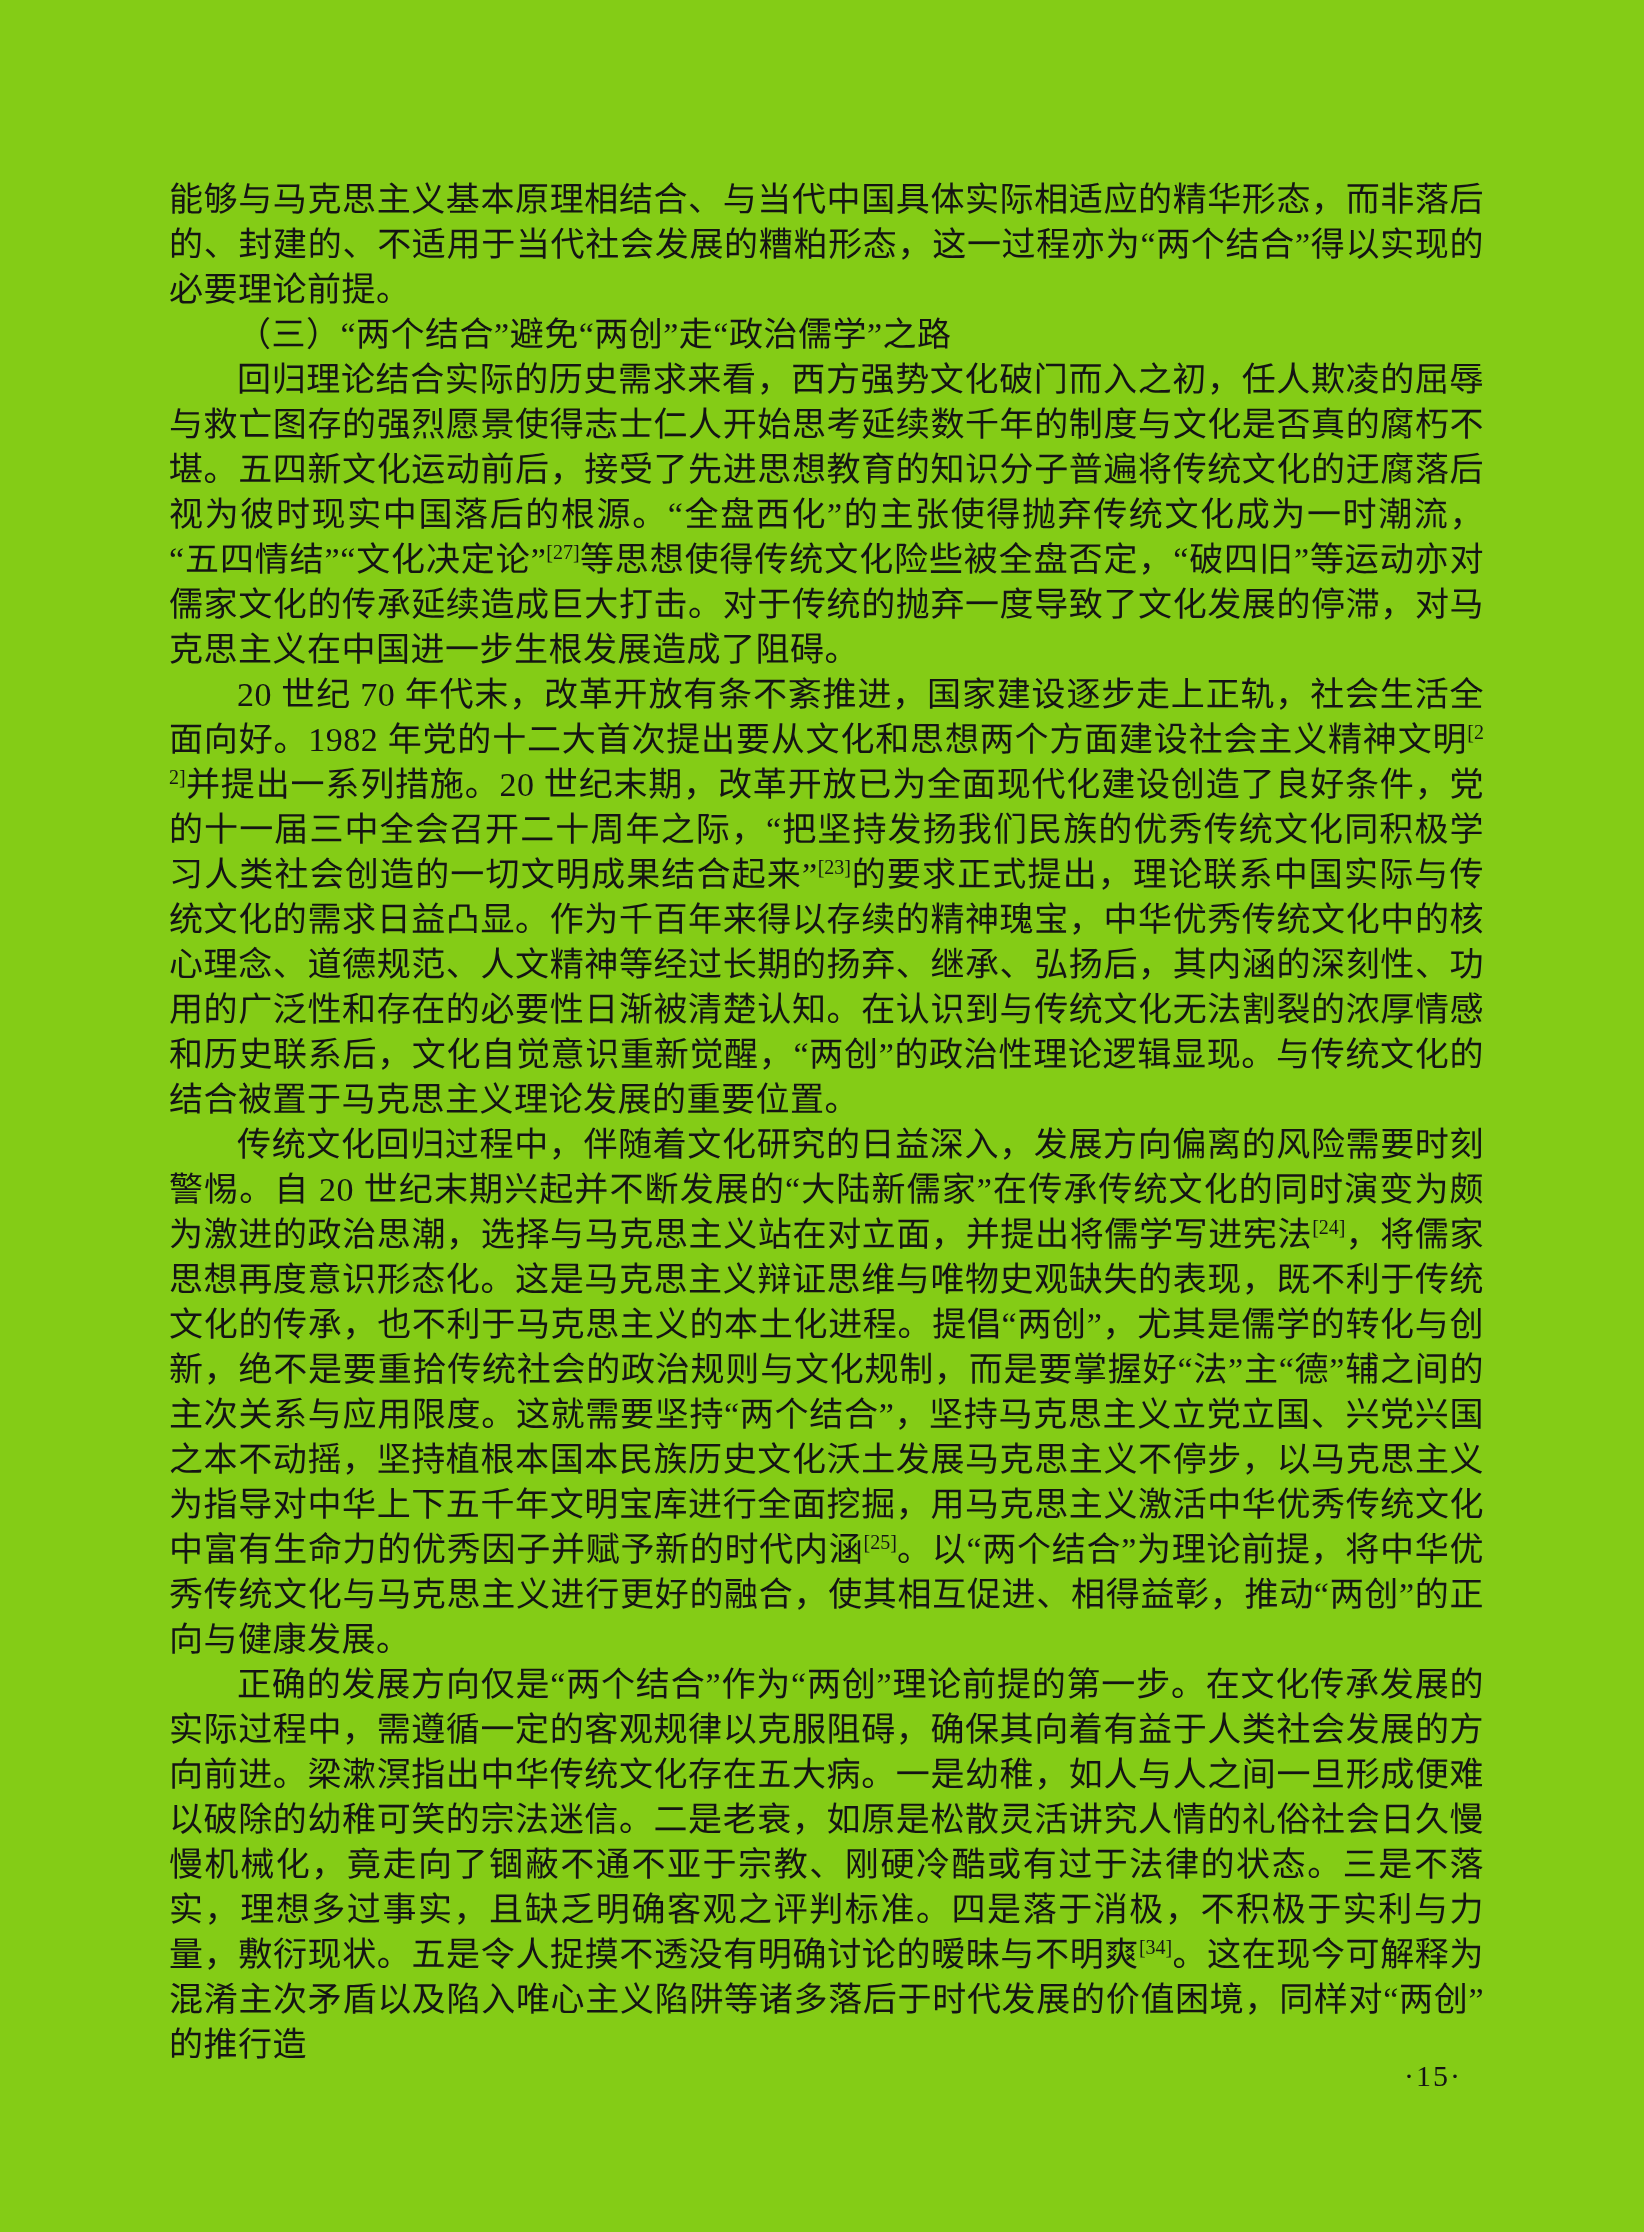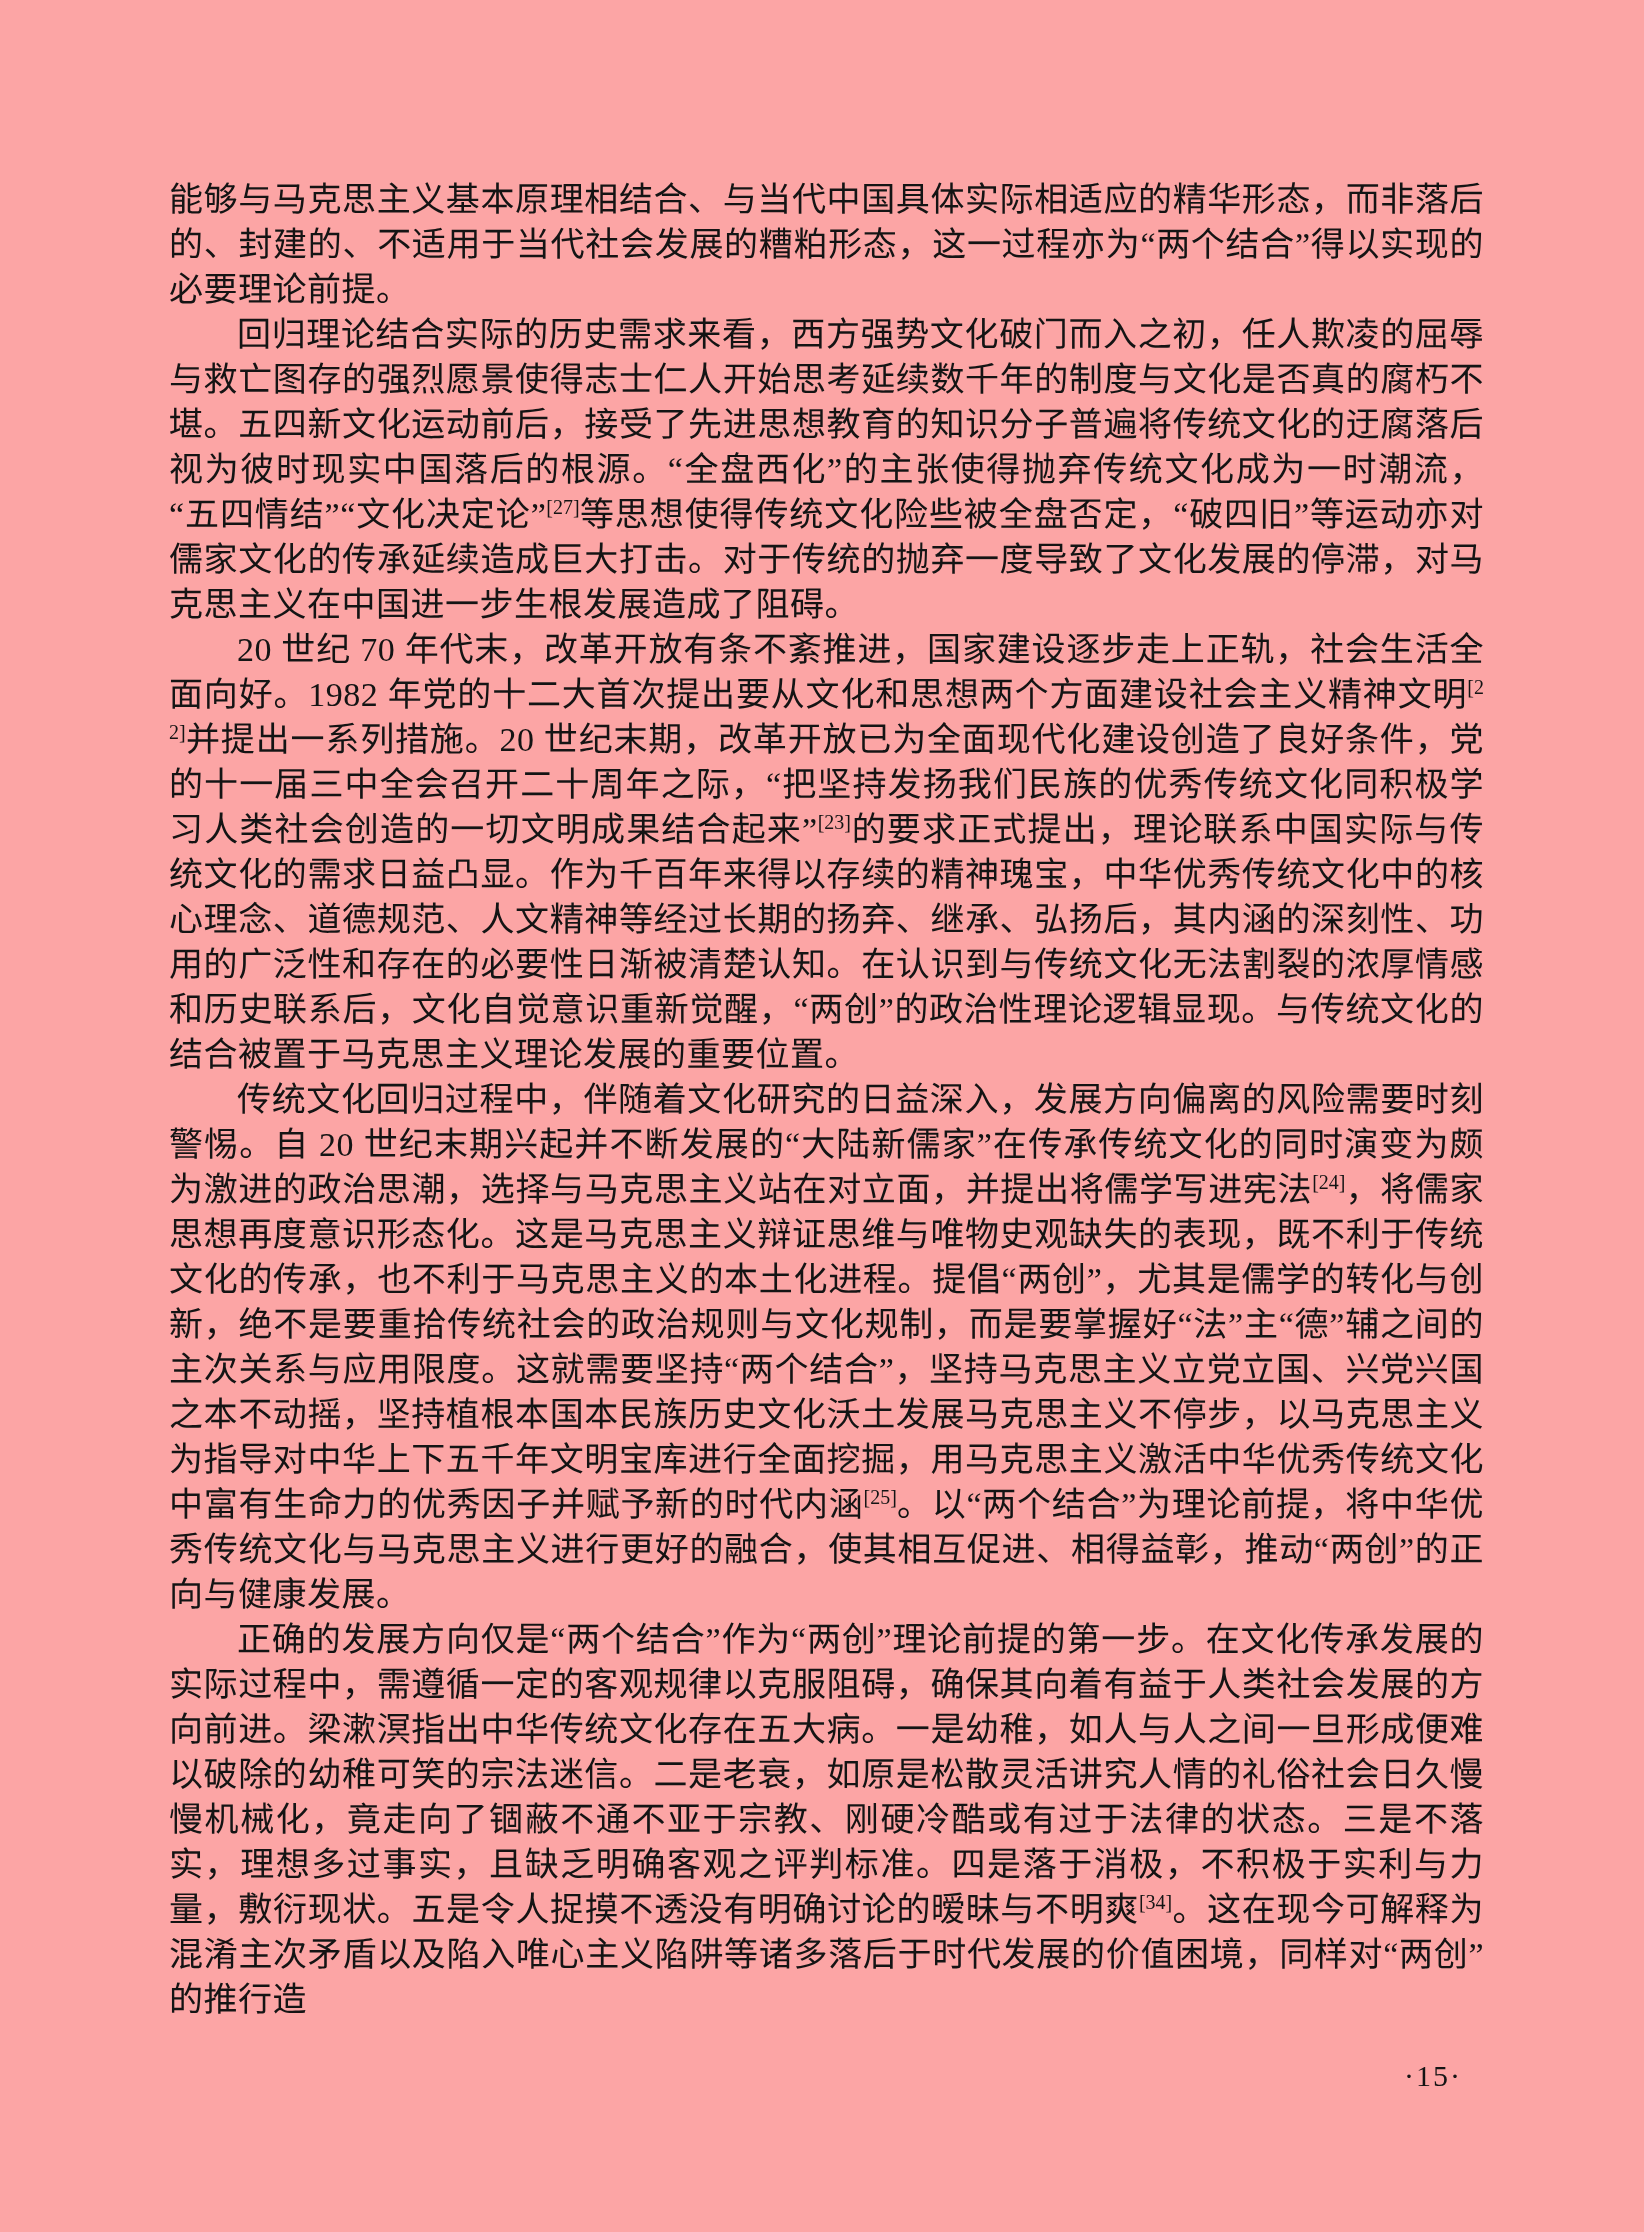--- a/index.html
+++ b/index.html
@@ -5,21 +5,21 @@
   html, body {
     margin: 0;
     padding: 0;
     background: #e8e8e8;
   }
   .page {
     position: relative;
     width: 1645px;
     height: 2233px;
     margin: 0 auto;
-    background: #fca5a5;
+    background: #84cc16;
     font-family: "Liberation Serif", "DejaVu Serif", serif;
     color: #141414;
     overflow: hidden;
   }
   .text-column {
     position: absolute;
     left: 169px;
     top: 177px;
     width: 1315px;
   }
@@ -50,20 +50,21 @@
     color: #141414;
     letter-spacing: 2px;
   }
 </style>
 </head>
 <body>
 
 <div class="page">
   <div class="text-column">
       <p class="">能够与马克思主义基本原理相结合、与当代中国具体实际相适应的精华形态，而非落后的、封建的、不适用于当代社会发展的糟粕形态，这一过程亦为“两个结合”得以实现的必要理论前提。</p>
+      <p class="indent">（三）“两个结合”避免“两创”走“政治儒学”之路</p>
       <p class="indent">回归理论结合实际的历史需求来看，西方强势文化破门而入之初，任人欺凌的屈辱与救亡图存的强烈愿景使得志士仁人开始思考延续数千年的制度与文化是否真的腐朽不堪。五四新文化运动前后，接受了先进思想教育的知识分子普遍将传统文化的迂腐落后视为彼时现实中国落后的根源。“全盘西化”的主张使得抛弃传统文化成为一时潮流，“五四情结”“文化决定论”<sup>[27]</sup>等思想使得传统文化险些被全盘否定，“破四旧”等运动亦对儒家文化的传承延续造成巨大打击。对于传统的抛弃一度导致了文化发展的停滞，对马克思主义在中国进一步生根发展造成了阻碍。</p>
       <p class="indent">20 世纪 70 年代末，改革开放有条不紊推进，国家建设逐步走上正轨，社会生活全面向好。1982 年党的十二大首次提出要从文化和思想两个方面建设社会主义精神文明<sup>[22]</sup>并提出一系列措施。20 世纪末期，改革开放已为全面现代化建设创造了良好条件，党的十一届三中全会召开二十周年之际，“把坚持发扬我们民族的优秀传统文化同积极学习人类社会创造的一切文明成果结合起来”<sup>[23]</sup>的要求正式提出，理论联系中国实际与传统文化的需求日益凸显。作为千百年来得以存续的精神瑰宝，中华优秀传统文化中的核心理念、道德规范、人文精神等经过长期的扬弃、继承、弘扬后，其内涵的深刻性、功用的广泛性和存在的必要性日渐被清楚认知。在认识到与传统文化无法割裂的浓厚情感和历史联系后，文化自觉意识重新觉醒，“两创”的政治性理论逻辑显现。与传统文化的结合被置于马克思主义理论发展的重要位置。</p>
       <p class="indent">传统文化回归过程中，伴随着文化研究的日益深入，发展方向偏离的风险需要时刻警惕。自 20 世纪末期兴起并不断发展的“大陆新儒家”在传承传统文化的同时演变为颇为激进的政治思潮，选择与马克思主义站在对立面，并提出将儒学写进宪法<sup>[24]</sup>，将儒家思想再度意识形态化。这是马克思主义辩证思维与唯物史观缺失的表现，既不利于传统文化的传承，也不利于马克思主义的本土化进程。提倡“两创”，尤其是儒学的转化与创新，绝不是要重拾传统社会的政治规则与文化规制，而是要掌握好“法”主“德”辅之间的主次关系与应用限度。这就需要坚持“两个结合”，坚持马克思主义立党立国、兴党兴国之本不动摇，坚持植根本国本民族历史文化沃土发展马克思主义不停步，以马克思主义为指导对中华上下五千年文明宝库进行全面挖掘，用马克思主义激活中华优秀传统文化中富有生命力的优秀因子并赋予新的时代内涵<sup>[25]</sup>。以“两个结合”为理论前提，将中华优秀传统文化与马克思主义进行更好的融合，使其相互促进、相得益彰，推动“两创”的正向与健康发展。</p>
       <p class="indent">正确的发展方向仅是“两个结合”作为“两创”理论前提的第一步。在文化传承发展的实际过程中，需遵循一定的客观规律以克服阻碍，确保其向着有益于人类社会发展的方向前进。梁漱溟指出中华传统文化存在五大病。一是幼稚，如人与人之间一旦形成便难以破除的幼稚可笑的宗法迷信。二是老衰，如原是松散灵活讲究人情的礼俗社会日久慢慢机械化，竟走向了锢蔽不通不亚于宗教、刚硬冷酷或有过于法律的状态。三是不落实，理想多过事实，且缺乏明确客观之评判标准。四是落于消极，不积极于实利与力量，敷衍现状。五是令人捉摸不透没有明确讨论的暧昧与不明爽<sup>[34]</sup>。这在现今可解释为混淆主次矛盾以及陷入唯心主义陷阱等诸多落后于时代发展的价值困境，同样对“两创”的推行造</p>
     </div>
   <div class="page-number">·15·</div>
 </div>
 
 
 </body></html>

